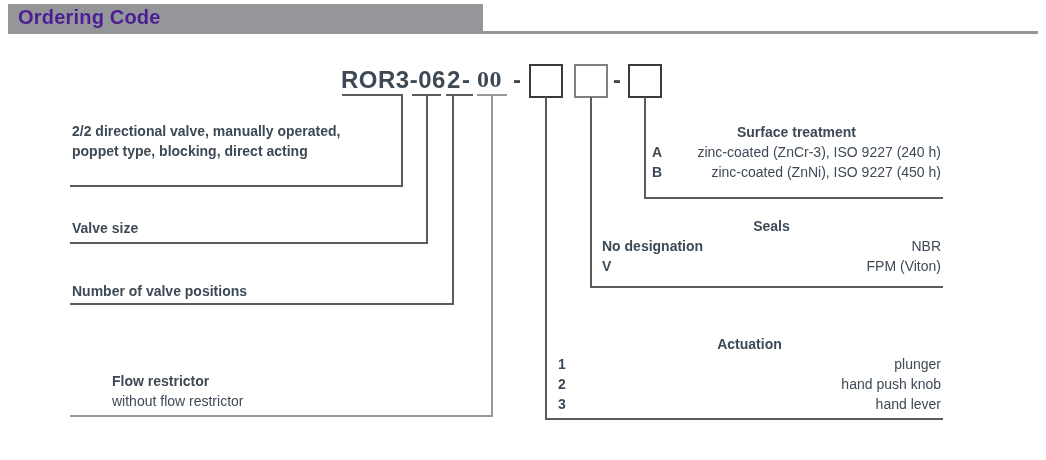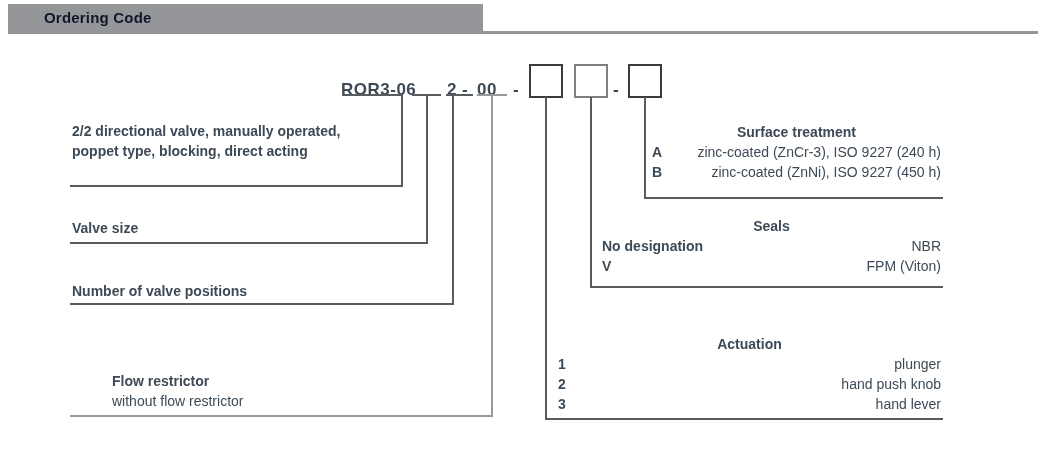--- a/index.html
+++ b/index.html
@@ -9,25 +9,25 @@
     --c-line-light:#97999a;
   }
   *{margin:0;padding:0;box-sizing:border-box;}
   html,body{background:#ffffff;}
   body{font-family:"Liberation Sans", sans-serif;color:var(--c-text);}
   .canvas{position:relative;width:1046px;height:460px;background:#ffffff;overflow:hidden;}
 
   
   .header-bar{position:absolute;left:8px;top:4px;width:475px;height:27px;background:var(--c-bar);
     display:flex;align-items:center;}
-  .header-bar .title{color:#0f172a;font-weight:bold;font-size:15px;padding-left:36px;letter-spacing:.2px;}
+  .header-bar .title{color:#4c1d95;font-weight:bold;font-size:20px;padding-left:10px;letter-spacing:.2px;}
   .header-rule{position:absolute;left:8px;top:31px;width:1030px;height:3px;background:var(--c-bar);}
 
   
-  .code-chunk{position:absolute;top:80px;font-size:17px;font-weight:bold;color:var(--c-text);letter-spacing:.5px;white-space:nowrap;}
+  .code-chunk{position:absolute;top:66px;font-size:24px;font-weight:bold;color:var(--c-text);letter-spacing:.5px;white-space:nowrap;}
   .code-box{position:absolute;top:64px;width:34px;height:34px;background:#fff;}
   .box-dark{border:2px solid #3a3b3d;}
   .box-gray{border:2px solid #7d7f82;}
 
   
   .hl,.vl{position:absolute;background:var(--c-line);}
   .hl{height:2px;}
   .vl{width:2px;}
   .light{background:var(--c-line-light);}
 
@@ -48,21 +48,21 @@
 <div class="canvas">
 
   <div class="header-bar">
     <span class="title">Ordering Code</span>
   </div>
   <div class="header-rule"></div>
 
   <span class="code-chunk" style="left:341px;">ROR3-06</span>
   <span class="code-chunk" style="left:447px;">2</span>
   <span class="code-chunk" style="left:462px;">-</span>
-  <span class="code-chunk" style="left:477px;">00</span>
+  <span class="code-chunk" style="left:477px;font-family:Liberation Serif, serif;">00</span>
   <span class="code-chunk" style="left:513px;">-</span>
   <span class="code-chunk" style="left:613px;">-</span>
 
   <div class="code-box box-dark" style="left:529px;"></div>
   <div class="code-box box-gray" style="left:574px;"></div>
   <div class="code-box box-dark" style="left:628px;"></div>
 
   <div class="hl" style="left:342px;top:94px;width:61px;"></div>
   <div class="vl" style="left:401px;top:94px;height:93px;"></div>
   <div class="hl" style="left:70px;top:185px;width:333px;"></div>

